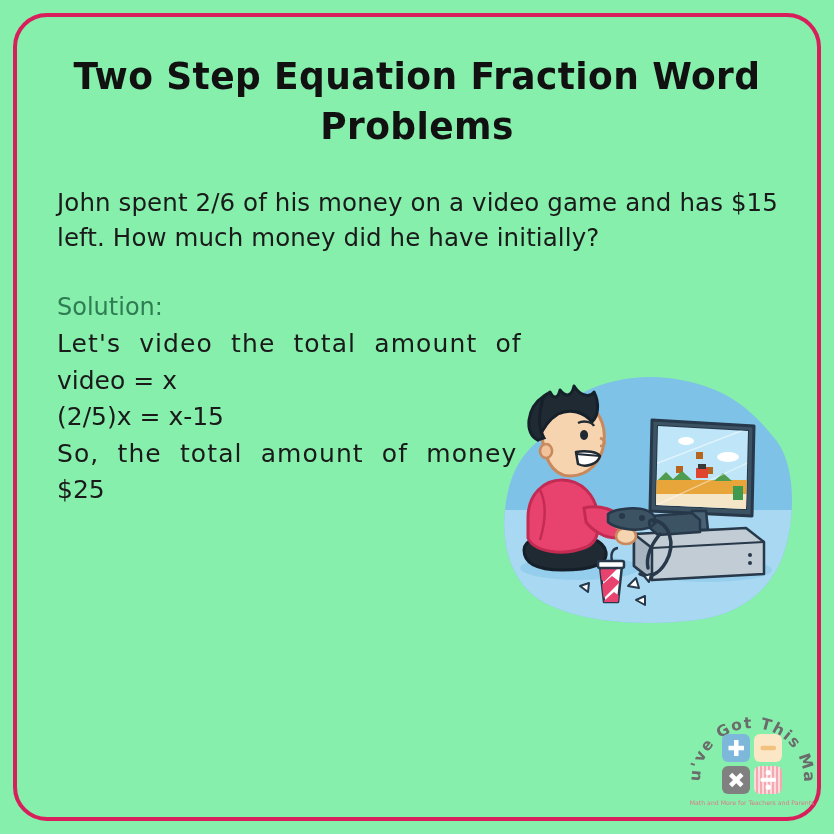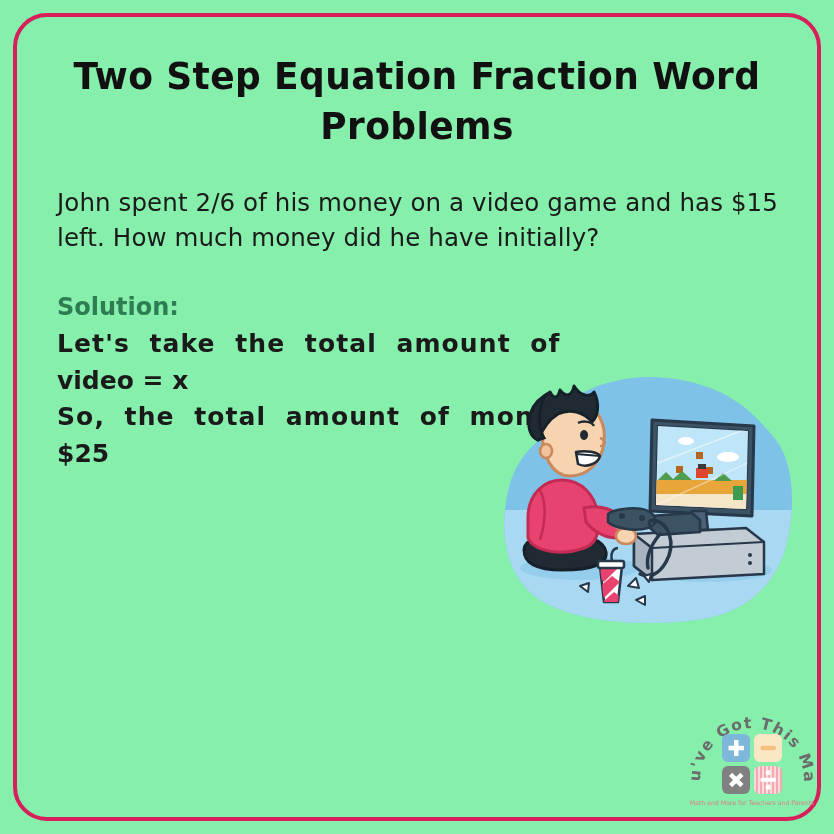--- a/index.html
+++ b/index.html
@@ -58,21 +58,20 @@
     letter-spacing: 0.1px;
   }
 
   
   #solution {
     position: absolute;
     left: 57px;
     top: 292px;
     width: 440px;
     color: #1a1a1a;
-    font-weight: bold;
   }
   #solution-heading {
     font-size: 24px;
     color: #2e7d52;
     line-height: 1.25;
     margin-bottom: 4px;
   }
   .sol-line {
     font-size: 25px;
     line-height: 1.46;
@@ -109,22 +108,23 @@
 <div id="worksheet">
 
   <div id="frame"></div>
 
   <div id="title">Two Step Equation Fraction Word Problems</div>
 
   <div id="problem">John spent 2/6 of his money on a video game and has $15 left. How much money did he have initially?</div>
 
   <div id="solution">
     <div id="solution-heading">Solution:</div>
-    <div class="sol-line wide">Let's  take  the  total  amount  of</div>
+    <div class="sol-line wide">Let's  video  the  total  amount  of</div>
     <div class="sol-line">video = x</div>
+    <div class="sol-line">(2/5)x = x-15</div>
     <div class="sol-line wide">So,  the  total  amount  of  money  =</div>
     <div class="sol-line">$25</div>
   </div>
 
   <div id="illustration">
     <svg viewBox="0 0 296 262" xmlns="http://www.w3.org/2000/svg">
 
       <path d="M42,70 C58,22 120,4 168,10 C226,17 252,42 276,72
                C294,95 296,140 286,178 C276,216 246,246 196,252
                C140,259 76,254 40,232 C8,212 0,170 6,134 C11,100 26,82 42,70 Z" fill="#7fc2e8"></path>

